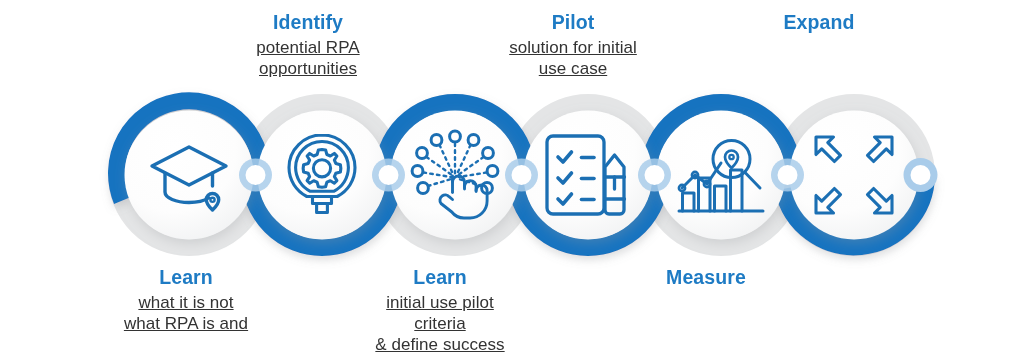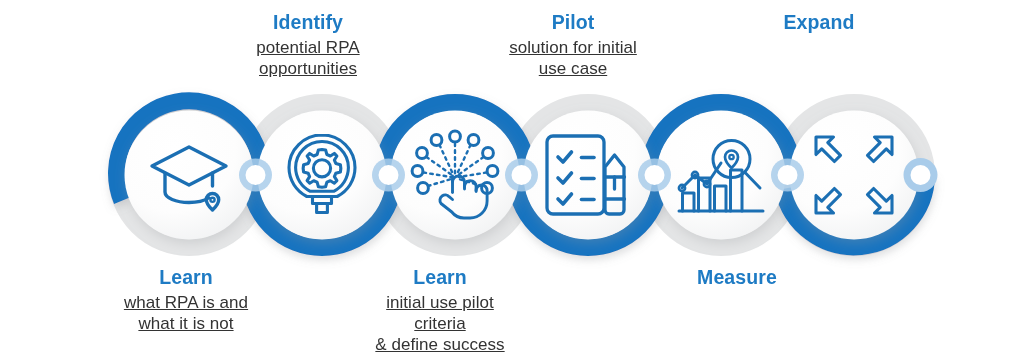--- a/index.html
+++ b/index.html
@@ -49,21 +49,21 @@
   }
   .label-desc div { white-space: nowrap; }
 
   .label.top  { top: 10px; }
   .label.bottom { top: 265px; }
 
   .lbl-learn   { left: 75px;  width: 222px; }
   .lbl-identify{ left: 197px; width: 222px; }
   .lbl-select  { left: 329px; width: 222px; }
   .lbl-pilot   { left: 462px; width: 222px; }
-  .lbl-measure { left: 626px; width: 222px; }
+  .lbl-measure { left: 595px; width: 222px; }
   .lbl-expand  { left: 684px; width: 270px; }
 
   
   .icon-wrap {
     position: absolute;
     width: 96px;
     height: 96px;
     display: flex;
     align-items: center;
     justify-content: center;
@@ -290,22 +290,22 @@
 
   <div class="label top lbl-expand">
     <div class="label-title">Expand</div>
     <div class="label-desc">
     </div>
   </div>
 
   <div class="label bottom lbl-learn">
     <div class="label-title">Learn</div>
     <div class="label-desc">
+      <div>what it is not</div>
       <div>what RPA is and</div>
-      <div>what it is not</div>
     </div>
   </div>
 
   <div class="label bottom lbl-select">
     <div class="label-title">Learn</div>
     <div class="label-desc">
       <div>initial use pilot</div>
       <div>criteria</div>
       <div>&amp; define success</div>
     </div>

